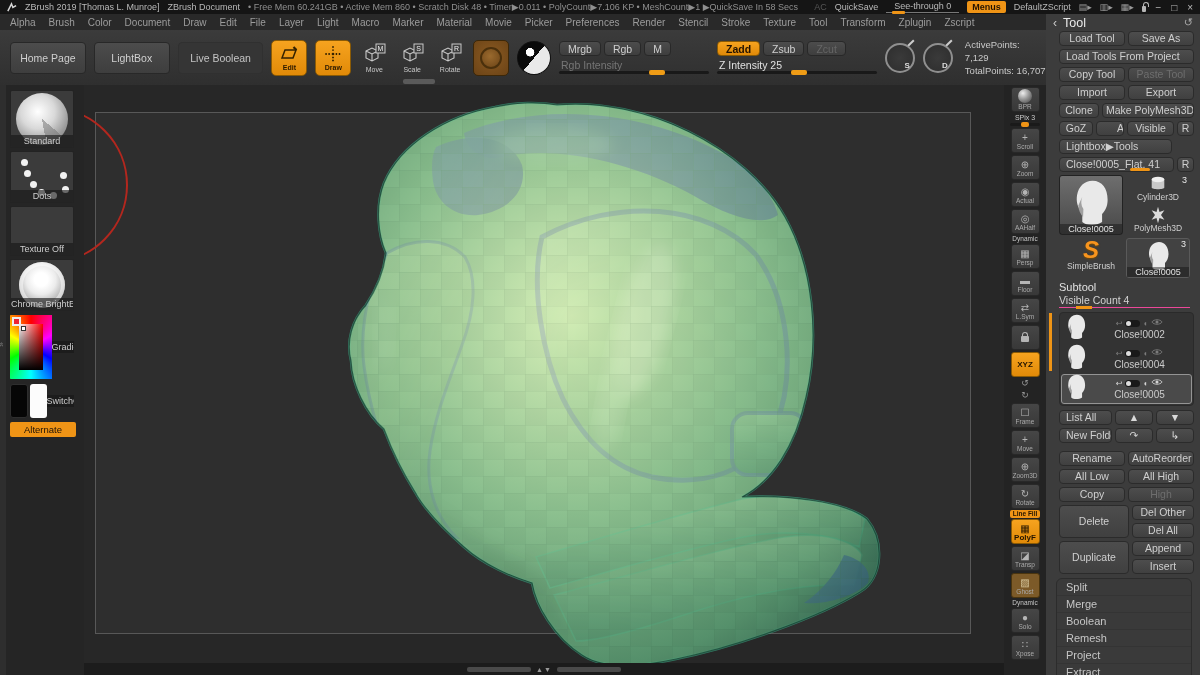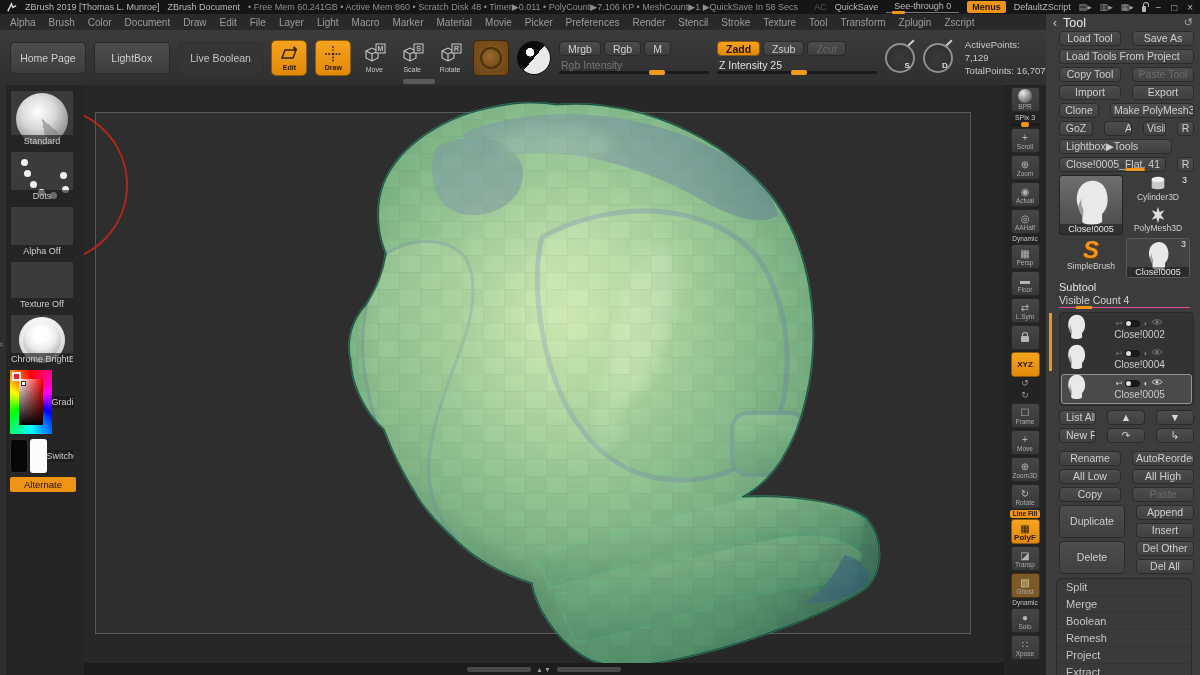--- a/index.html
+++ b/index.html
@@ -123,21 +123,21 @@
   .spix .l { font-size:7px; color:#ccc; line-height:8px; }
   .spix .t { height:3px; background:#1a1a1a; border-radius:2px; position:relative; margin-top:1px; }
   .spix .h { position:absolute; left:35%; top:-1px; width:8px; height:5px; background:#ef9416; border-radius:2px; }
 
   
   #toolpanel { position:absolute; left:1046px; top:14px; width:154px; bottom:0; background:#3c3c3c; overflow:hidden; }
   .phead { height:17px; display:flex; align-items:center; gap:6px; padding:0 7px; }
   .phead .back { color:#ccc; font-size:12px; }
   .phead .ttl { font-size:12.5px; color:#eaeaea; }
   .phead .refresh { margin-left:auto; color:#aaa; font-size:11px; }
-  .trow { display:flex; gap:11px; margin:0 6px 3px 13px; }
+  .trow { display:flex; gap:3px; margin:0 6px 3px 13px; }
   .pbtn { flex:1; height:15px; line-height:13px; font-size:10.5px; text-align:center;
     background:linear-gradient(#4d4d4d,#404040); border:1px solid #2b2b2b; border-radius:4px;
     color:#cfcfcf; padding:0 3px; white-space:nowrap; overflow:hidden; }
   .pbtn.dim { color:#6e6e6e; }
   .pbtn.w-sm { flex:0 0 17px; padding:0; }
   .pbtn.w-goz { flex:0 0 34px; }
   .pbtn.w-all { flex:0 0 28px;padding-left:20px; }
   .pbtn.w-clone { flex:0 0 40px; }
   .pbtn.w-arrow { flex:0 0 38px; color:#d9d9d9; }
   .pbtn.left { text-align:left; padding-left:6px; }
@@ -331,25 +331,20 @@
           <span class="dotsbox">
             <i style="left:10px;top:7px"></i>
             <i style="left:13px;top:18px"></i>
             <i style="left:19px;top:29px"></i>
             <i style="left:27px;top:37px"></i>
             <i style="left:39px;top:40px"></i>
             <i style="left:51px;top:34px"></i>
             <i style="left:49px;top:20px"></i>
           </span>
           <div class="llbl">Dots</div>
-        </div>
-      </div>
-      <div class="lthumb">
-        <div class="lbox" style="height: 52px;">
-          <div class="llbl">Alpha Off</div>
         </div>
       </div>
       <div class="lthumb">
         <div class="lbox" style="height: 50px;">
           <div class="llbl">Texture Off</div>
         </div>
       </div>
       <div class="lthumb">
         <div class="lbox" style="height: 52px;">
           <span class="chromeball"></span>
@@ -700,34 +695,34 @@
     <div class="trow">
       <button class="pbtn">Rename</button>
       <button class="pbtn">AutoReorder</button>
     </div>
     <div class="trow">
       <button class="pbtn">All Low</button>
       <button class="pbtn">All High</button>
     </div>
     <div class="trow">
       <button class="pbtn">Copy</button>
-      <button class="pbtn dim">Paste</button>
+      <button class="pbtn dim">High</button>
+    </div>
+    <div class="trow">
+      <button class="pbtn tall">Delete</button>
+      <span class="dupright">
+        <button class="pbtn">Del Other</button>
+        <button class="pbtn">Del All</button>
+      </span>
     </div>
     <div class="trow">
       <button class="pbtn tall">Duplicate</button>
       <span class="dupright">
         <button class="pbtn">Append</button>
         <button class="pbtn">Insert</button>
-      </span>
-    </div>
-    <div class="trow">
-      <button class="pbtn tall">Delete</button>
-      <span class="dupright">
-        <button class="pbtn">Del Other</button>
-        <button class="pbtn">Del All</button>
       </span>
     </div>
 
     <div class="seclist" id="seclist">
         <div class="secrow">Split</div>
         <div class="secrow">Merge</div>
         <div class="secrow">Boolean</div>
         <div class="secrow">Remesh</div>
         <div class="secrow">Project</div>
         <div class="secrow">Extract</div>

